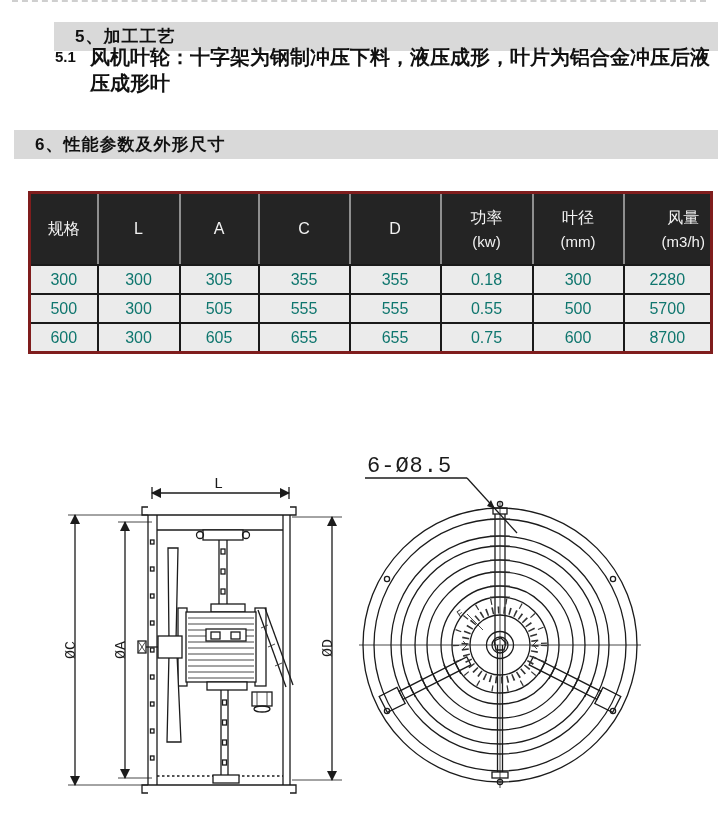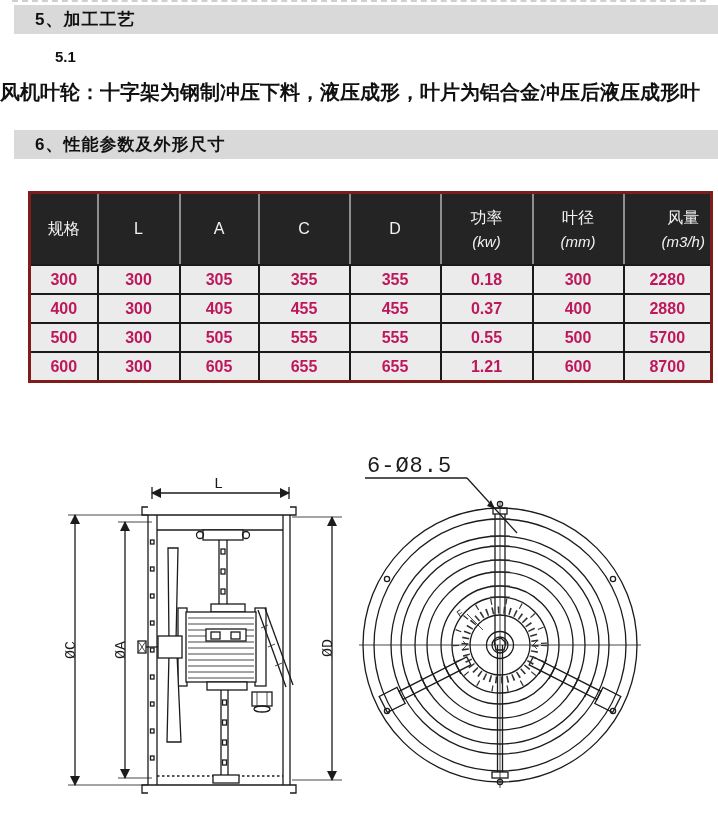--- a/index.html
+++ b/index.html
@@ -13,41 +13,41 @@
   body{
     width:718px;height:814px;position:relative;background:#ffffff;
     font-family:"Liberation Sans","DejaVu Sans",sans-serif;color:#111;
     overflow:hidden;
   }
   .topdash{position:absolute;top:0;left:12px;right:12px;height:0;
     border-top:2px dashed #cfcfcf;}
   .secbar{position:absolute;left:14px;right:0;height:29px;
     background:var(--header-bar-bg);display:flex;align-items:center;
     padding-left:21px;font-size:17px;font-weight:bold;letter-spacing:1px;}
-  #bar5{top:5px;}
+  #bar5{top:22px;margin-left:40px;}
   #bar6{top:130px;}
   .sec5-body{position:absolute;left:0;top:44px;width:710px;}
-  .proc-item{display:flex;align-items:flex-start;flex-direction:column;}
+  .proc-item{display:flex;align-items:flex-start;}
   .proc-num{margin-left:55px;width:35px;flex:0 0 35px;
     font-size:15px;font-weight:bold;line-height:26px;}
   .proc-lines{font-size:20px;font-weight:bold;line-height:26px;}
   table#spec-table{position:absolute;left:28px;top:191px;width:682px;
     border-collapse:collapse;table-layout:fixed;
     border:3px solid #7f1d1d;}
   #spec-table th{
     background:var(--table-header-bg);color:#f2f2f2;height:70px;
     font-size:16px;font-weight:normal;vertical-align:middle;text-align:center;
     border:2px solid var(--border-color);
     border-left-color:#8f8f8f;border-right-color:#8f8f8f;padding:0;}
   #spec-table th:first-child{border-left-color:var(--border-color);}
   #spec-table th:last-child{border-right-color:var(--border-color);padding-left:32px;}
-  #spec-table th .sub{font-size:15px;margin-top:4px;font-style:italic;}
+  #spec-table th .sub{font-size:15px;margin-top:4px;}
   #spec-table td{
     background:var(--table-body-bg);height:27px;text-align:center;
-    vertical-align:middle;font-size:16px;font-weight:bold;color:#be185d;
+    vertical-align:middle;font-size:16px;font-weight:normal;color:#0f766e;
     border:2px solid var(--border-color);padding:0;}
   .c0{width:68px}.c1{width:82px}.c2{width:79px}.c3{width:91px}
   .c4{width:91px}.c5{width:92px}.c6{width:91px}.c7{width:88px}
   .drawing{position:absolute;}
   #side-view{left:30px;top:445px;}
   #front-view{left:355px;top:440px;}
   .ln{stroke:var(--line-color);fill:none;stroke-width:1.3;}
   .lnthin{stroke:#333;fill:none;stroke-width:0.9;}
   .fillw{fill:#ffffff;stroke:var(--line-color);stroke-width:1.3;}
   .dimtxt{font-family:"Liberation Mono","DejaVu Sans Mono",monospace;
@@ -126,46 +126,36 @@
         <td>300</td>
         <td>300</td>
         <td>305</td>
         <td>355</td>
         <td>355</td>
         <td>0.18</td>
         <td>300</td>
         <td>2280</td>
       </tr>
       <tr>
-        <td>400</td>
-        <td>300</td>
-        <td>405</td>
-        <td>455</td>
-        <td>455</td>
-        <td>0.37</td>
-        <td>400</td>
-        <td>2880</td>
-      </tr>
-      <tr>
         <td>500</td>
         <td>300</td>
         <td>505</td>
         <td>555</td>
         <td>555</td>
         <td>0.55</td>
         <td>500</td>
         <td>5700</td>
       </tr>
       <tr>
         <td>600</td>
         <td>300</td>
         <td>605</td>
         <td>655</td>
         <td>655</td>
-        <td>1.21</td>
+        <td>0.75</td>
         <td>600</td>
         <td>8700</td>
       </tr>
     </tbody>
 </table>
 
 <svg id="side-view" class="drawing" width="340" height="360" viewBox="0 0 340 360">
   <defs>
     <marker id="arr" viewBox="0 0 10 10" refX="9" refY="5" markerWidth="8" markerHeight="8" orient="auto-start-reverse">
       <path d="M0,0 L10,5 L0,10 z" fill="#1b1b1b"></path>

